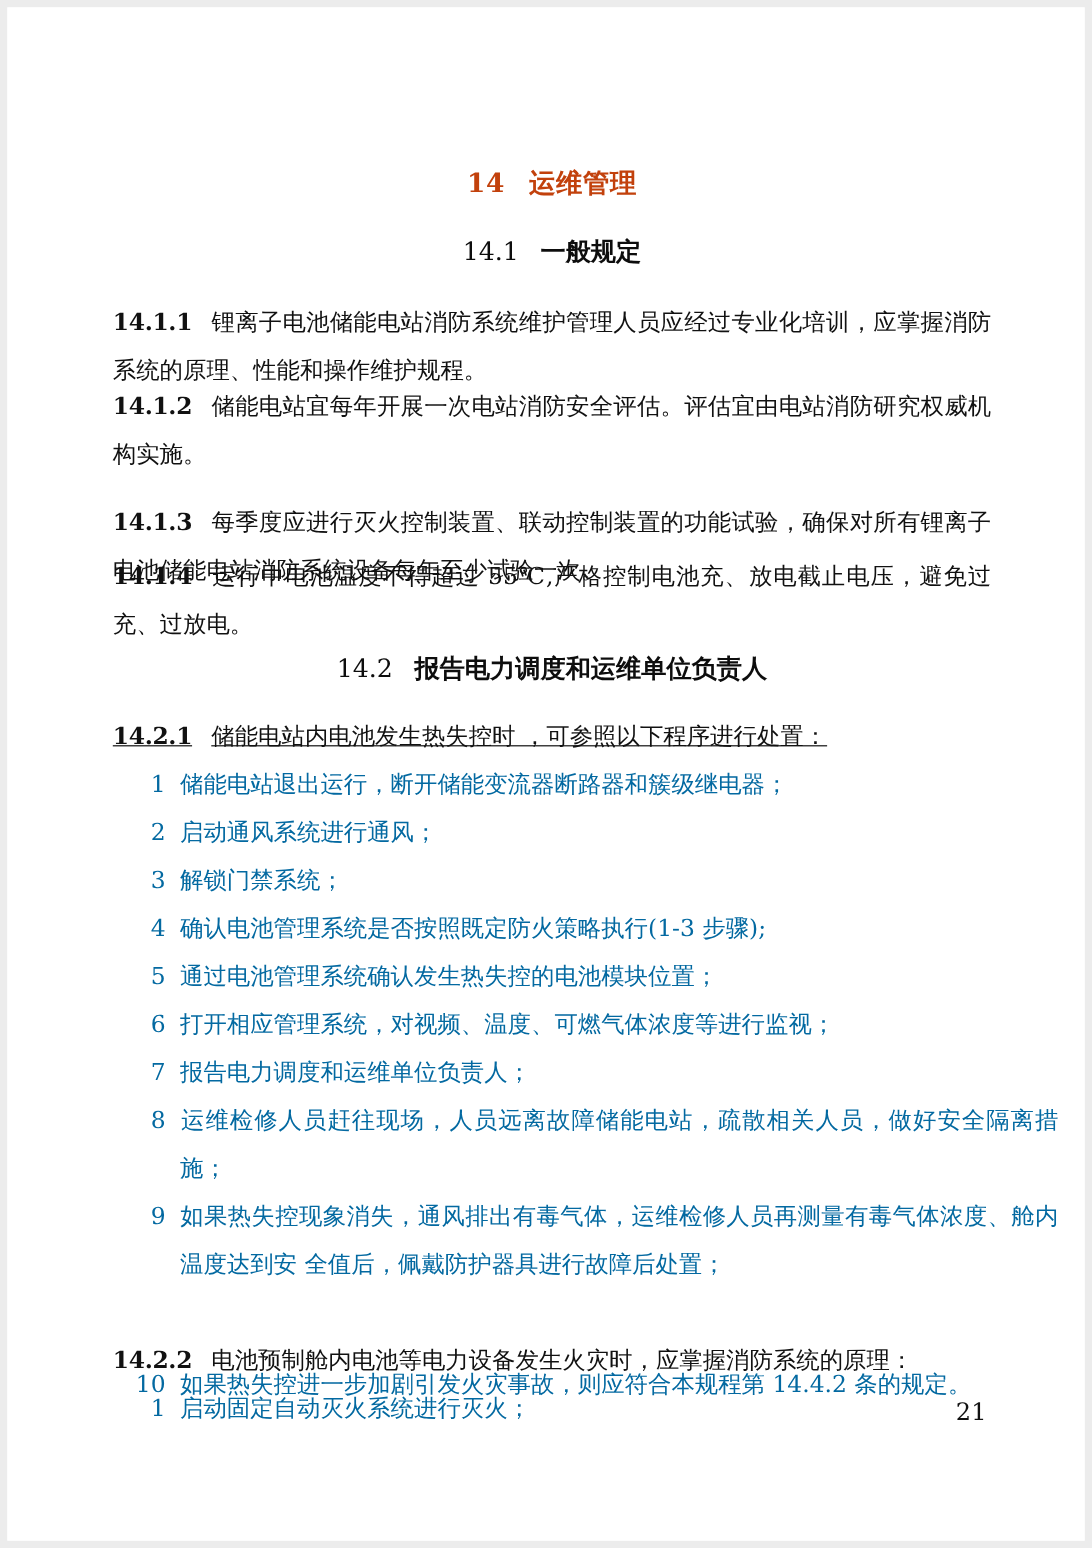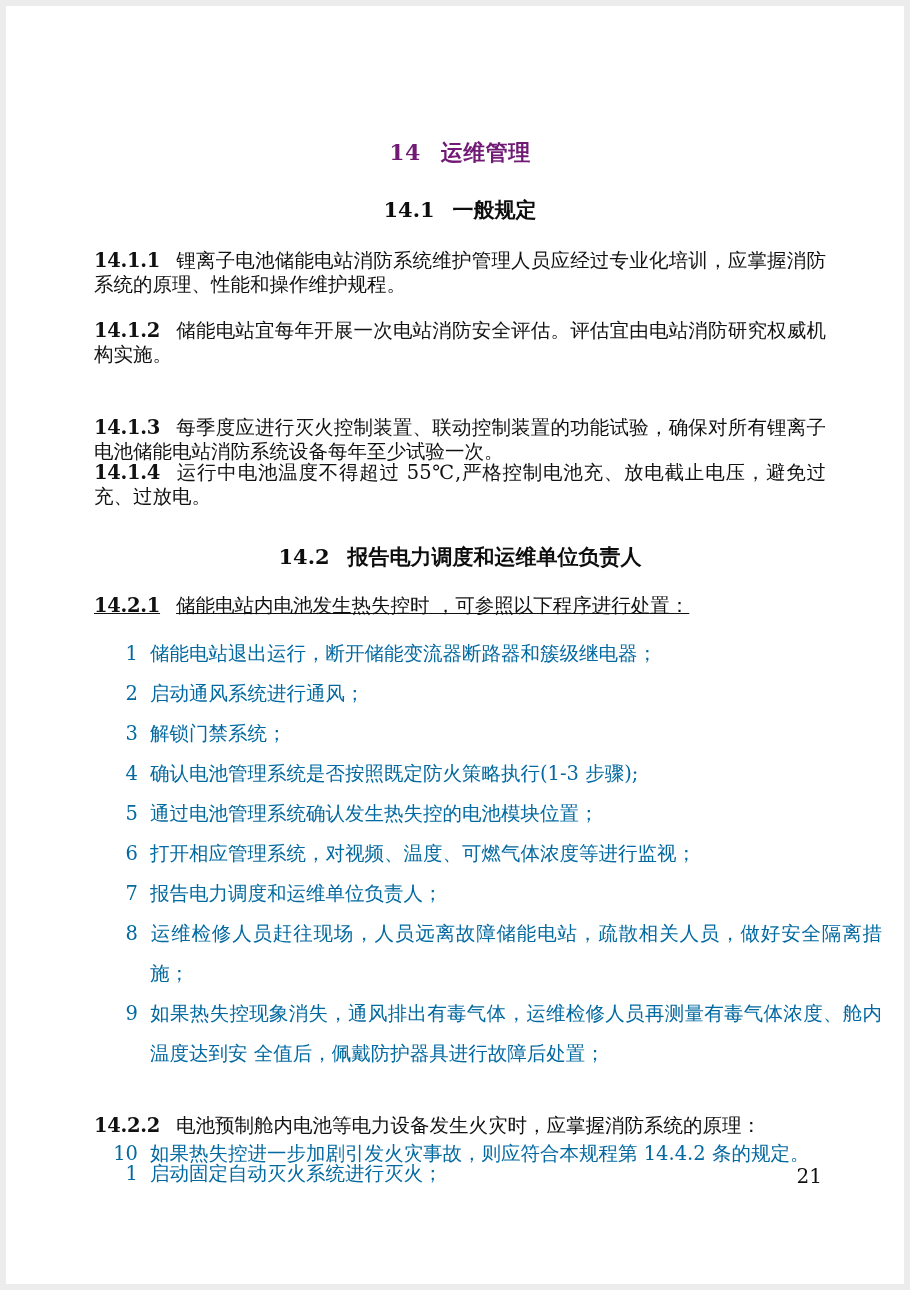--- a/index.html
+++ b/index.html
@@ -31,21 +31,21 @@
     top: 0;
     width: 732px;
   }
 
   
   .h1 {
     text-align: center;
     font-size: 22px;
     font-weight: bold;
     letter-spacing: 0.5px;
-    color: #701a75;
+    color: #c2410c;
     margin: 0;
     padding: 0;
     position: absolute;
     left: 0;
     width: 732px;
     font-family: "DejaVu Sans", "Liberation Sans", sans-serif;
   }
   .h1 .num {
     font-family: "DejaVu Serif", "Liberation Serif", serif;
     font-weight: bold;
@@ -57,31 +57,31 @@
     font-size: 21px;
     font-weight: bold;
     color: #0d0d0d;
     position: absolute;
     left: 0;
     width: 732px;
     font-family: "DejaVu Sans", "Liberation Sans", sans-serif;
   }
   .h2 .num {
     font-family: "DejaVu Serif", "Liberation Serif", serif;
-    font-weight: bold;
+    font-weight: normal;
   }
   .h2 .gap { display: inline-block; width: 18px; }
 
   
   .para {
     position: absolute;
     left: 0;
     width: 732px;
     font-size: 19.5px;
-    line-height: 24px;
+    line-height: 40px;
     color: #111111;
     text-align: justify;
     text-justify: inter-ideograph;
   }
   .para .clause {
     font-weight: bold;
     font-family: "DejaVu Serif", "Liberation Serif", serif;
     letter-spacing: -0.3px;
   }
   .para .sp { display: inline-block; width: 16px; }

